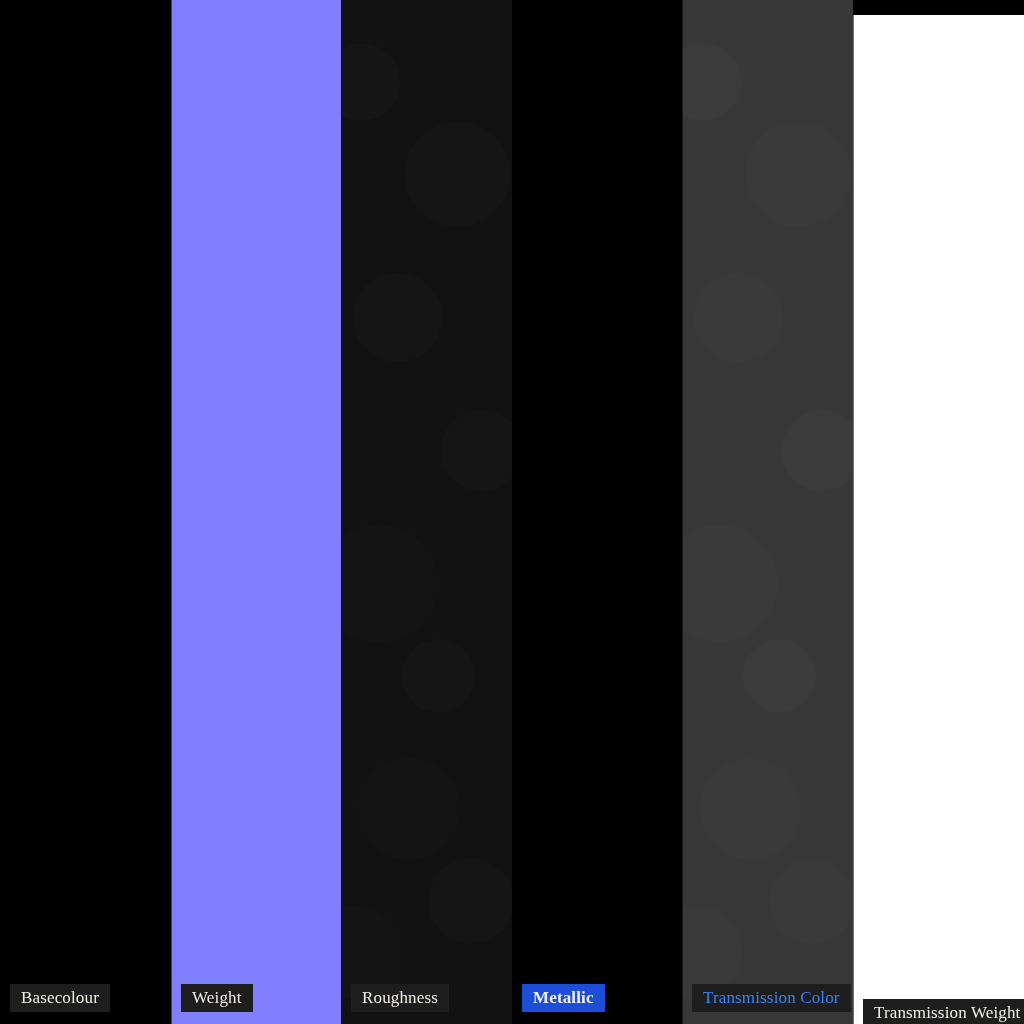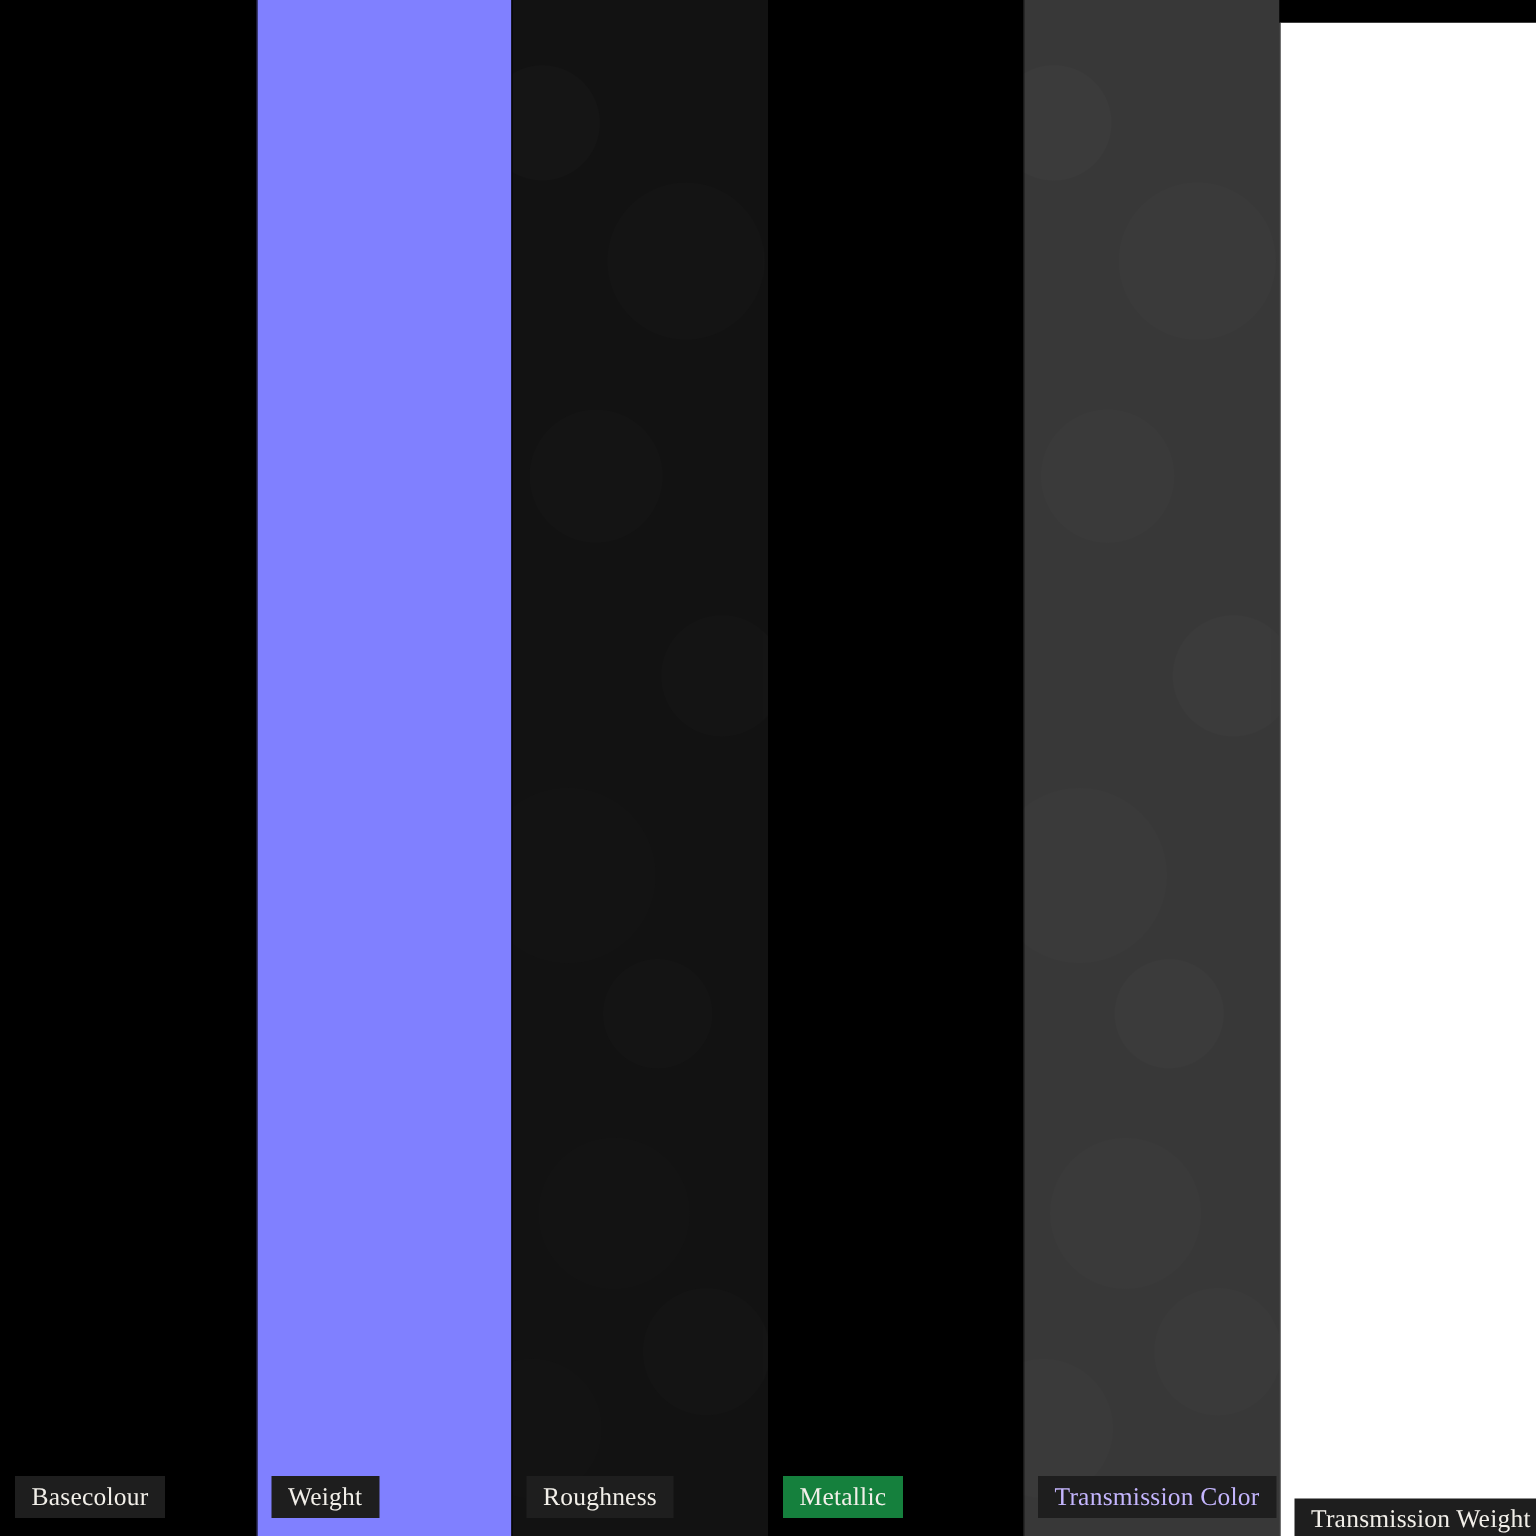--- a/index.html
+++ b/index.html
@@ -103,25 +103,25 @@
       <div class="channel-label" style="background: rgb(30, 30, 30); color: rgb(242, 239, 233);">Weight</div>
     </div>
     <div class="channel-column" style="width: 171px;">
       <div class="channel-swatch noisy" style="background: rgb(18, 18, 18);"></div>
       <div class="channel-seam"></div>
       <div class="channel-label" style="background: rgb(30, 30, 30); color: rgb(242, 239, 233);">Roughness</div>
     </div>
     <div class="channel-column" style="width: 170px;">
       <div class="channel-swatch" style="background: rgb(0, 0, 0);"></div>
       <div class="channel-seam"></div>
-      <div class="channel-label" style="background: #15803d; color: rgb(242, 239, 233);">Metallic</div>
+      <div class="channel-label" style="background: #1d4ed8; color: rgb(242, 239, 233); font-weight: bold;">Metallic</div>
     </div>
     <div class="channel-column" style="width: 171px;">
       <div class="channel-swatch noisy" style="background: rgb(56, 56, 56);"></div>
       <div class="channel-seam"></div>
-      <div class="channel-label" style="background: rgb(30, 30, 30); color: #c4b5fd;">Transmission Color</div>
+      <div class="channel-label" style="background: rgb(30, 30, 30); color: #3b82f6;">Transmission Color</div>
     </div>
     <div class="channel-column" style="width: 171px; margin-top: 15px;">
       <div class="channel-swatch" style="background: rgb(255, 255, 255);"></div>
       <div class="channel-seam"></div>
       <div class="channel-label" style="background: rgb(30, 30, 30); color: rgb(242, 239, 233);">Transmission Weight</div>
     </div>
   </div>
 
 </body></html>

